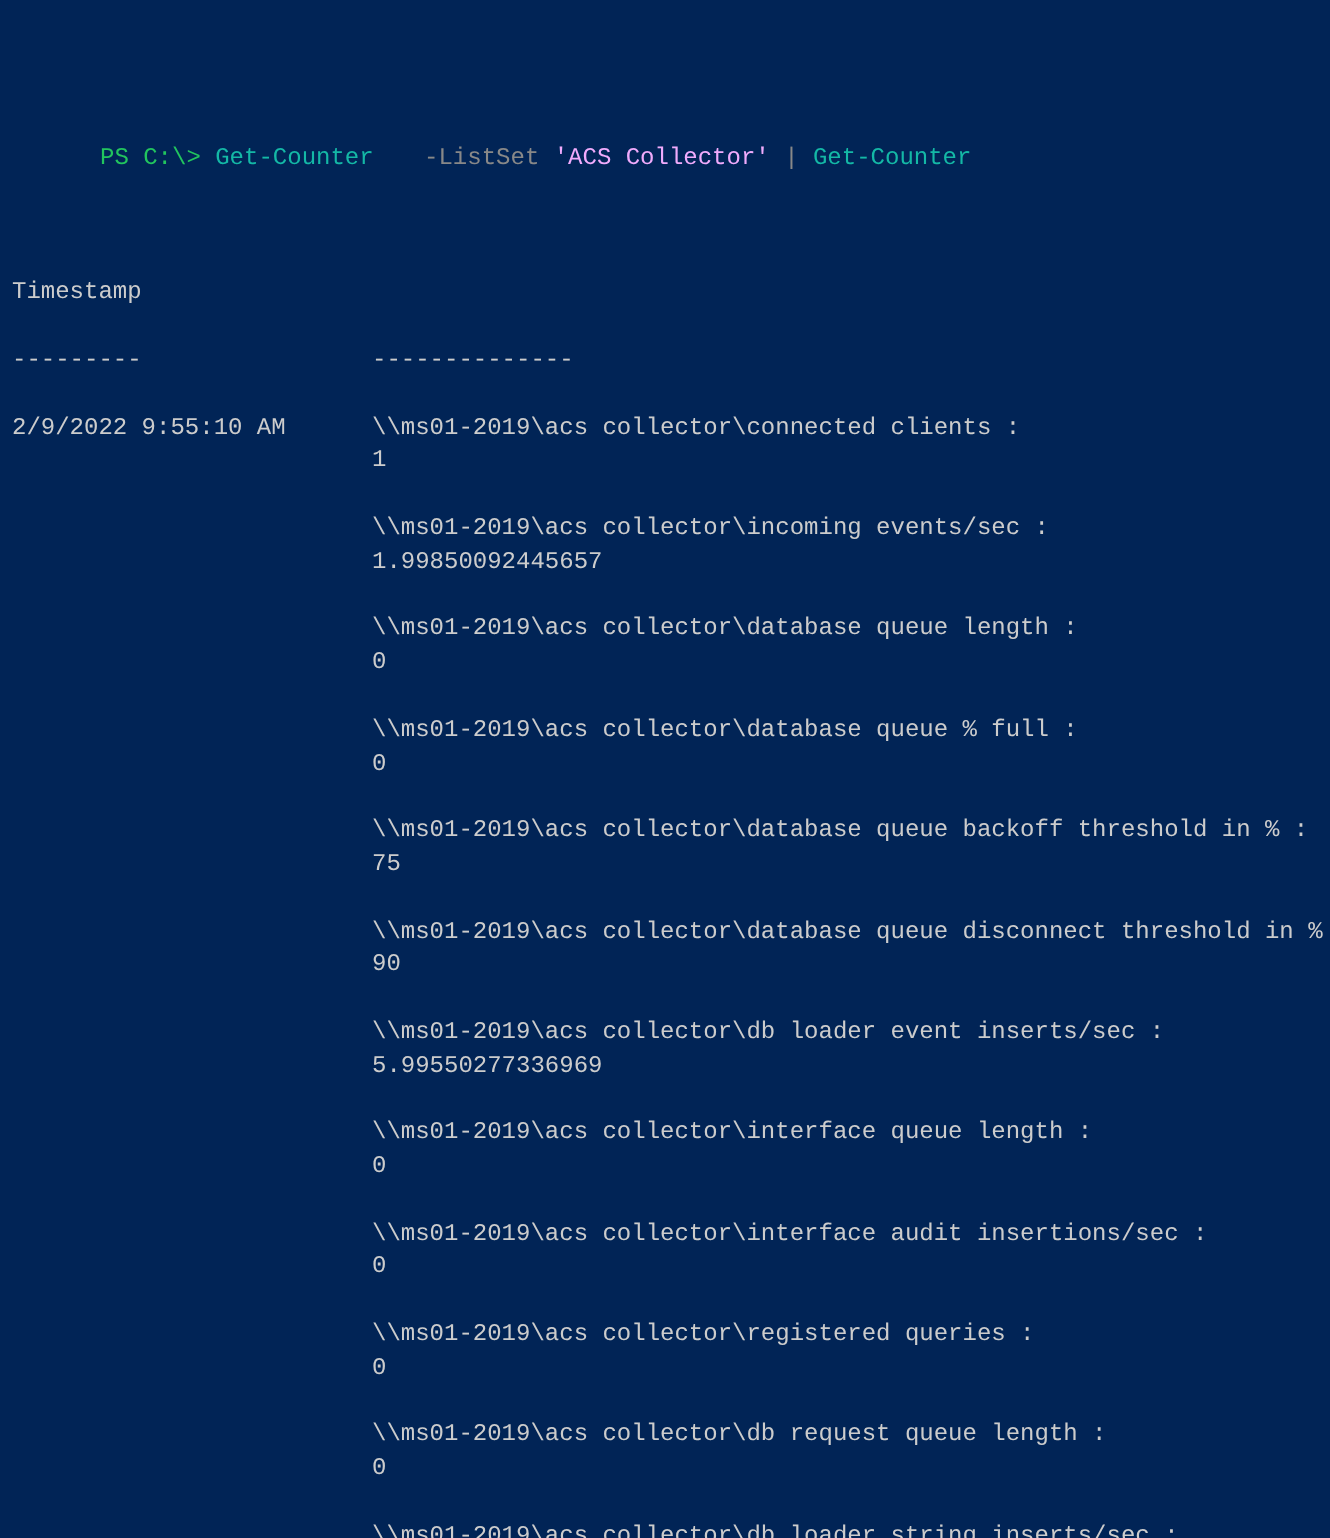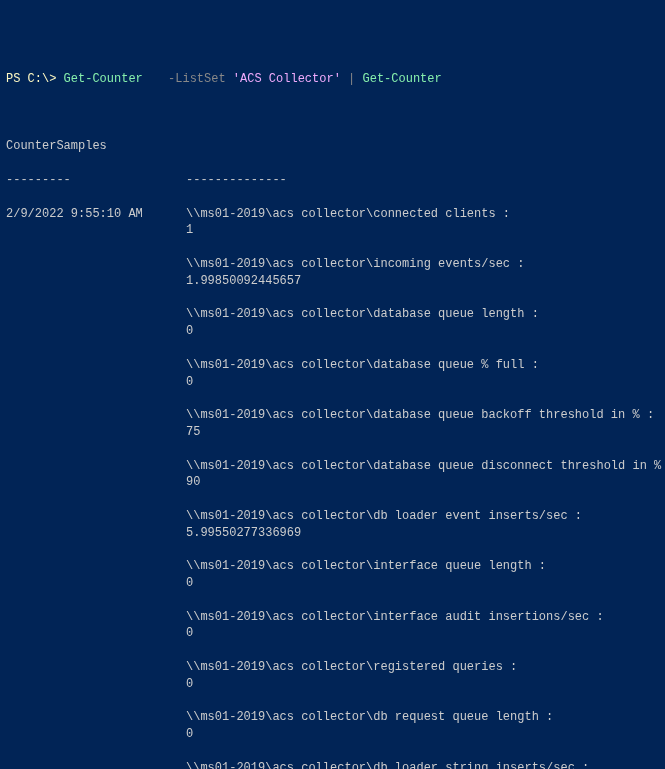--- a/index.html
+++ b/index.html
@@ -13,24 +13,25 @@
       font-family: 'Consolas', 'Courier New', monospace;
       font-size: 12px;
       line-height: 1.4;
       padding: 4px 6px;
       width: 665px;
       height: 769px;
       overflow: hidden;
       white-space: pre;
     }
     .prompt {
-      color: #fef9c3;
+      color: #22c55e;
+      margin-left: 44px;
     }
     .cmdlet {
-      color: #86efac;
+      color: #14b8a6;
       text-align: center;
     }
     .param {
       color: #888888;
       margin-left: 18px;
     }
     .string {
       color: #f0abfc;
     }
     .pipe {
@@ -62,21 +63,21 @@
       flex: 1;
     }
   </style>
 </head>
 <body>
 
 
 
 <div><span class="prompt">PS C:\&gt; </span><span class="cmdlet">Get-Counter</span><span class="param"> -ListSet </span><span class="string">'ACS Collector'</span><span class="pipe"> | </span><span class="cmdlet">Get-Counter</span></div>
 <div> </div>
-<div class="row"><div class="col-samples header">CounterSamples</div></div>
+<div class="row"><div class="col-ts header">Timestamp</div></div>
 <div class="row"><div class="col-ts divider">---------</div><div class="col-samples divider">--------------</div></div>
 <div class="row"><div class="col-ts timestamp-col">2/9/2022 9:55:10 AM</div><div class="col-samples" id="samples-container"><div class="sample-path">\\ms01-2019\acs collector\connected clients :</div><div class="sample-value">1</div>
 <div class="sample-path">\\ms01-2019\acs collector\incoming events/sec :</div><div class="sample-value">1.99850092445657</div>
 <div class="sample-path">\\ms01-2019\acs collector\database queue length :</div><div class="sample-value">0</div>
 <div class="sample-path">\\ms01-2019\acs collector\database queue % full :</div><div class="sample-value">0</div>
 <div class="sample-path">\\ms01-2019\acs collector\database queue backoff threshold in % :</div><div class="sample-value">75</div>
 <div class="sample-path">\\ms01-2019\acs collector\database queue disconnect threshold in % :</div><div class="sample-value">90</div>
 <div class="sample-path">\\ms01-2019\acs collector\db loader event inserts/sec :</div><div class="sample-value">5.99550277336969</div>
 <div class="sample-path">\\ms01-2019\acs collector\interface queue length :</div><div class="sample-value">0</div>
 <div class="sample-path">\\ms01-2019\acs collector\interface audit insertions/sec :</div><div class="sample-value">0</div>

